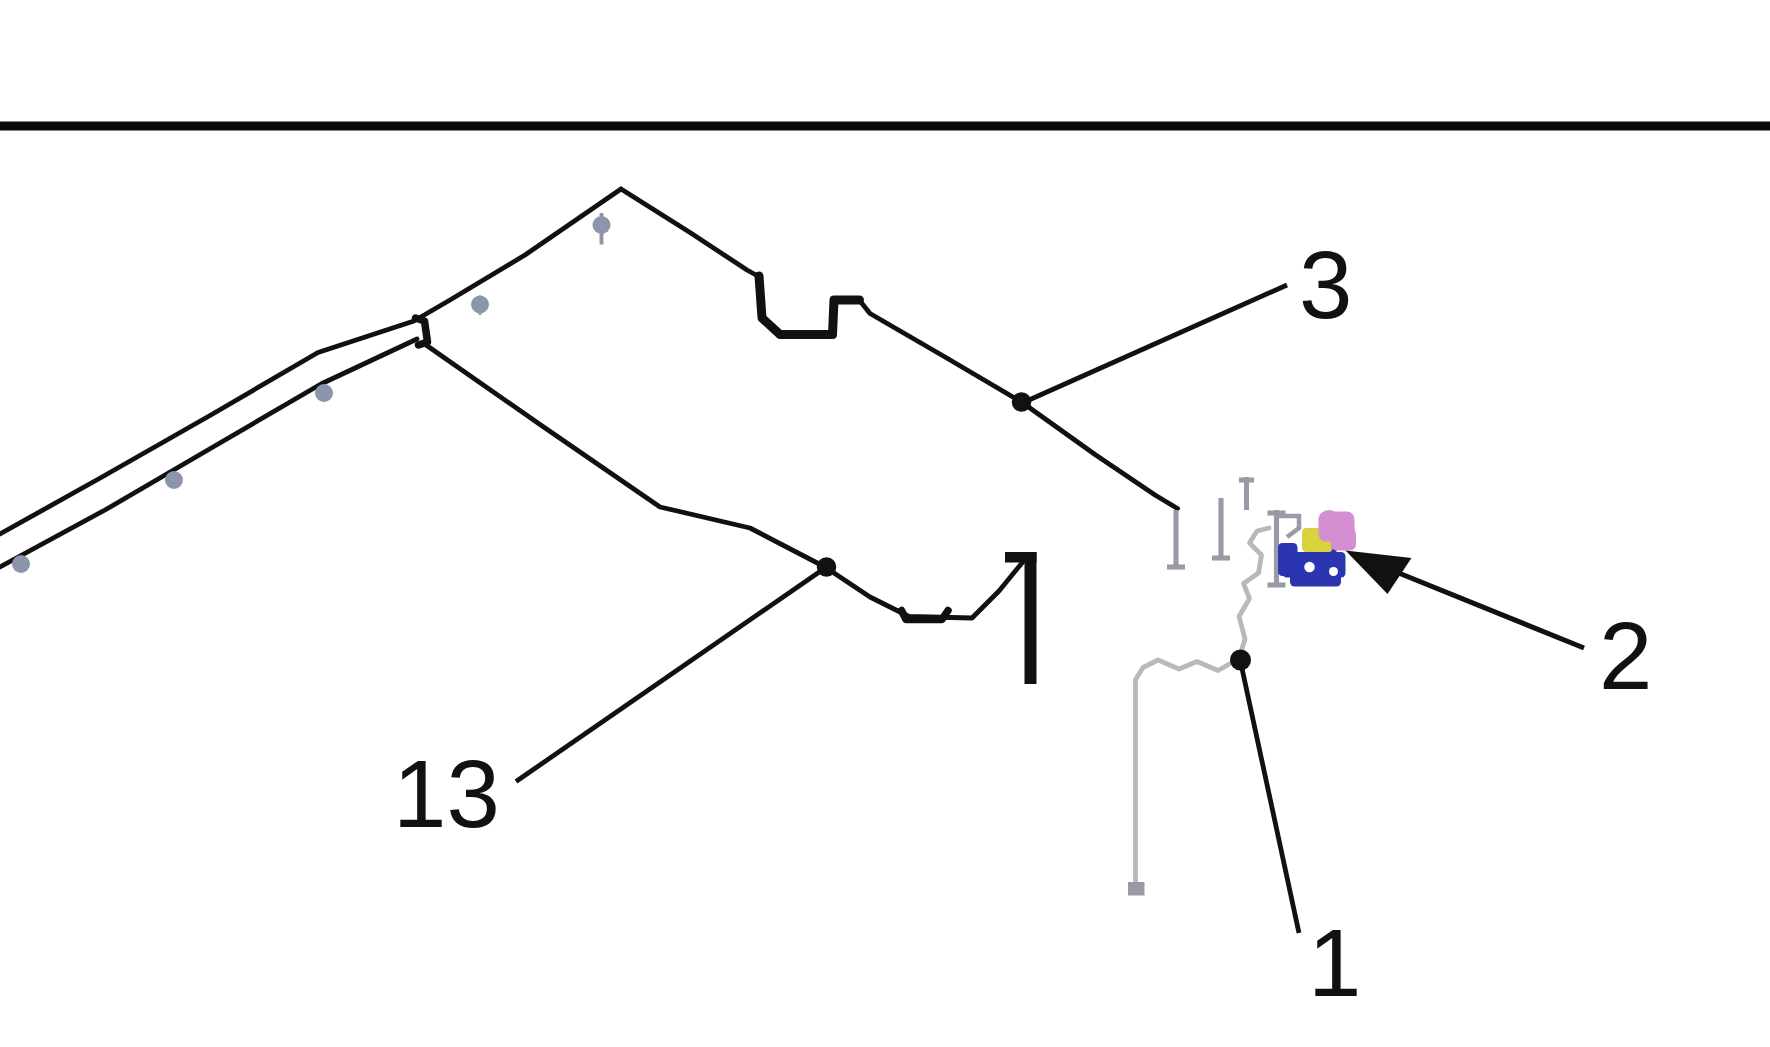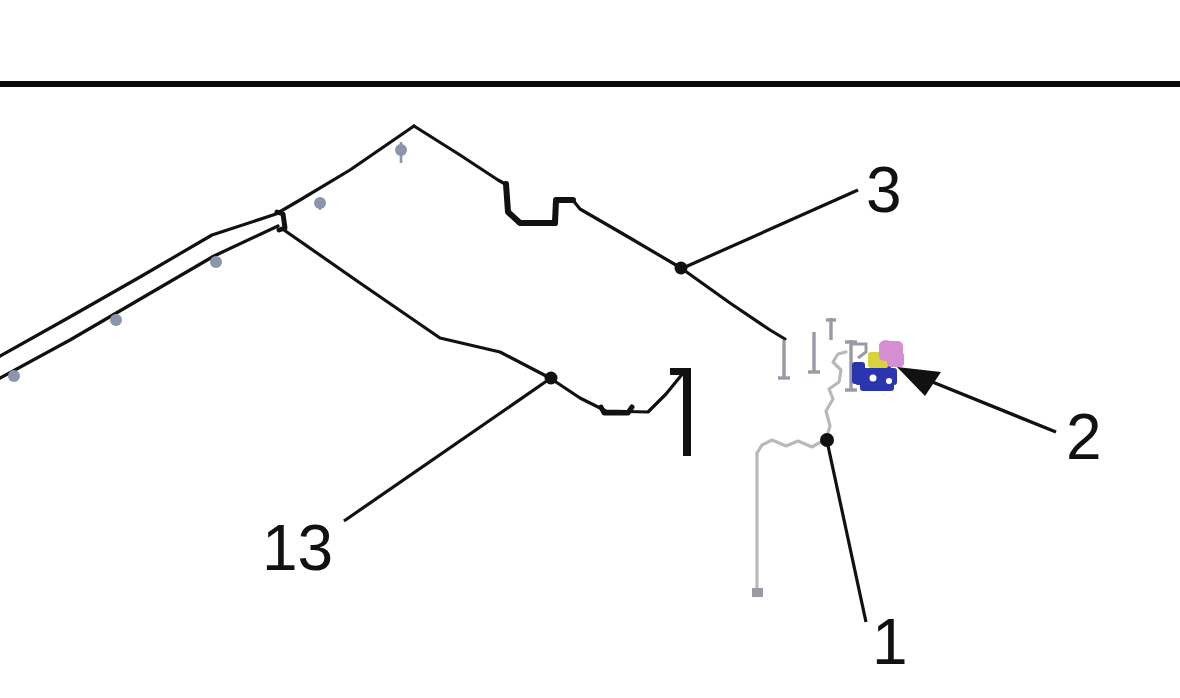--- a/index.html
+++ b/index.html
@@ -28,21 +28,21 @@
   .callout-text {
     position: absolute;
     font-family: "Liberation Sans", sans-serif;
     color: #111111;
     font-weight: 400;
     line-height: 1;
     white-space: nowrap;
     user-select: none;
   }
   #callout-3  { left: 866px; top: 158px; font-size: 64px; }
-  #callout-13 { left: 262px; top: 516px; font-size: 64px; }
+  #callout-13 { left: 262px; top: 497px; font-size: 64px; }
   #callout-2  { left: 1066px; top: 405px; font-size: 64px; }
   #callout-1  { left: 872px; top: 610px; font-size: 64px; }
 </style>
 </head>
 <body>
 
 <div id="stage">
 
   <svg id="diagram-svg" viewBox="0 0 1180 698">
 

